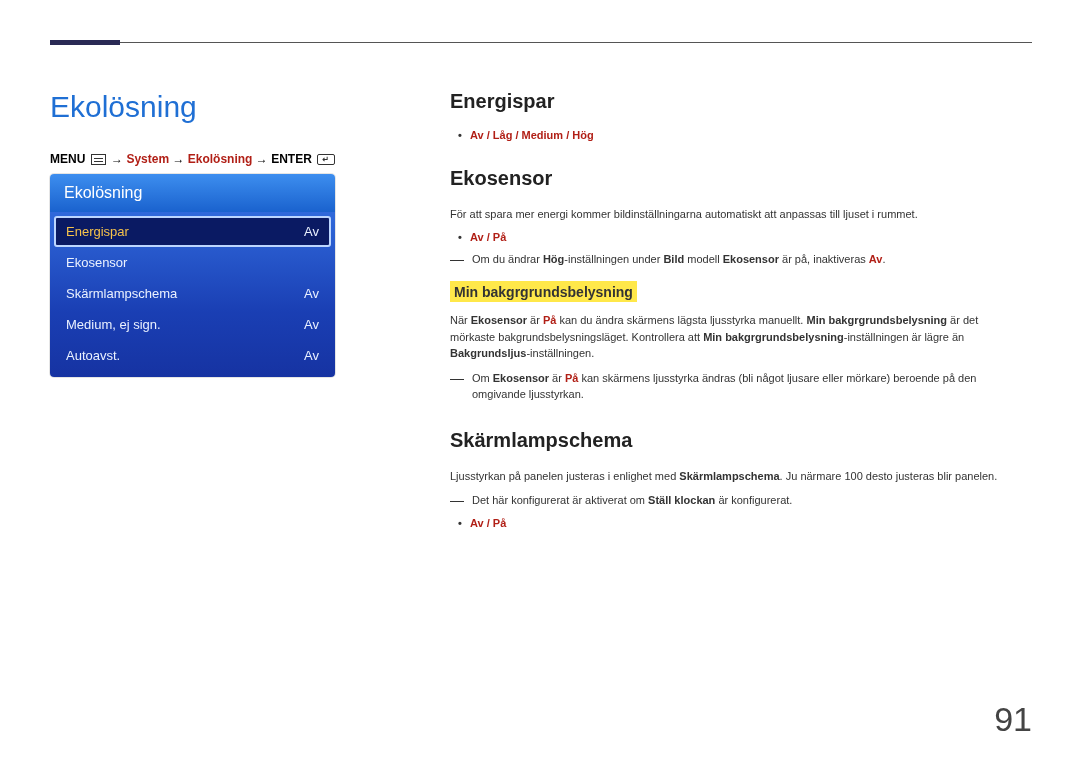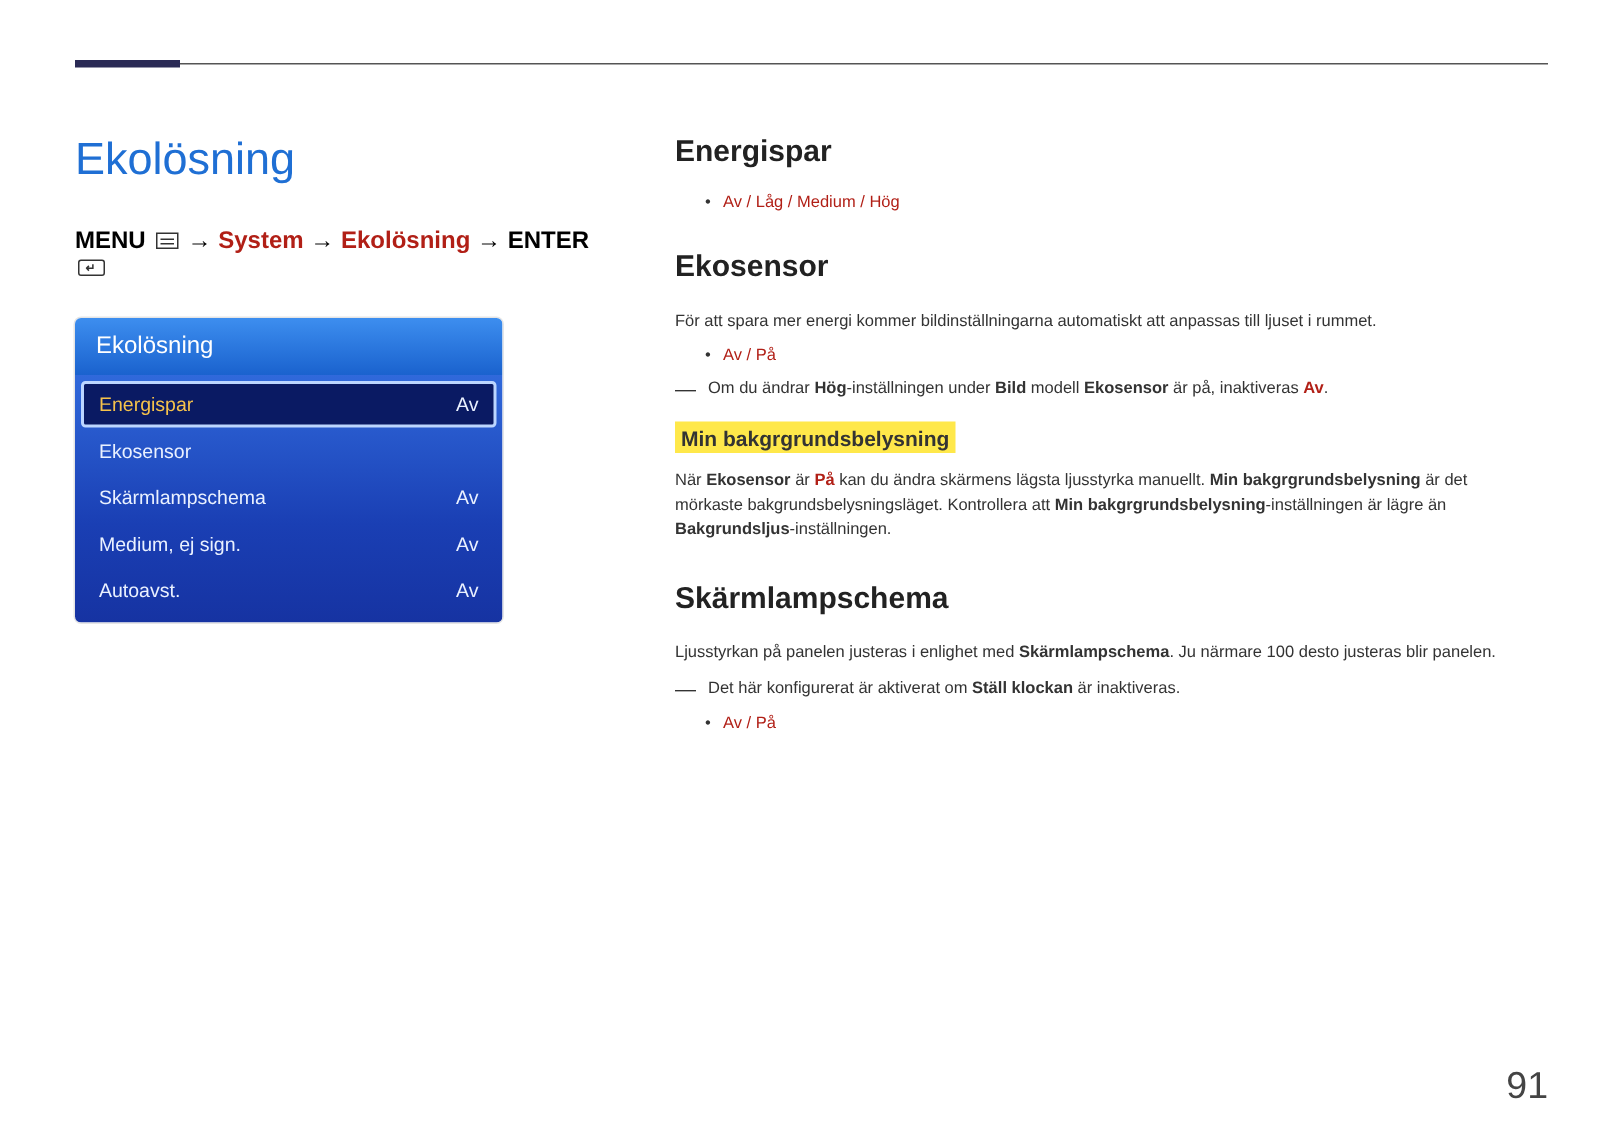--- a/index.html
+++ b/index.html
@@ -41,24 +41,24 @@
     flex: 1;
     padding-left: 40px;
   }
   .page-title {
     color: #1f6fd4;
     font-size: 30px;
     font-weight: 400;
     margin-bottom: 28px;
   }
   .breadcrumb {
-    font-size: 16px;
+    font-size: 12px;
     font-weight: bold;
     color: #000;
-    margin-bottom: 24px;
+    margin-bottom: 8px;
   }
   .breadcrumb .arrow { font-weight: normal; }
   .breadcrumb .red { color: #b11f16; }
   .menu-icon {
     display: inline-block;
     width: 15px; height: 11px;
     border: 1px solid #333;
     position: relative;
     vertical-align: middle;
     margin: 0 2px;
@@ -146,22 +146,22 @@
   .section { margin-bottom: 26px; }
   .section p.body {
     font-size: 11px;
     color: #333;
     line-height: 1.5;
     margin-bottom: 8px;
   }
   .section .options {
     font-size: 11px;
     color: #b11f16;
-    font-weight: normal;
-    margin: 8px 0 8px 32px;
+    font-weight: bold;
+    margin: 8px 0 8px 20px;
     position: relative;
   }
   .section .options::before {
     content:"•";
     position:absolute;
     left:-12px;
     color:#333;
   }
   .section .note {
     font-size: 11px;
@@ -191,21 +191,21 @@
     font-size: 14px;
     font-weight: 600;
     padding: 3px 4px 2px 4px;
     margin: 8px 0 10px 0;
   }
 
   .page-number {
     position: absolute;
     right: 48px;
     bottom: 24px;
-    font-size: 25px;
+    font-size: 34px;
     color: #444;
     font-weight: 300;
   }
 </style>
 </head>
 <body>
 
 <div class="page-rule"></div>
 <div class="page-rule-accent"></div>
 
@@ -265,29 +265,32 @@
       <p class="body">För att spara mer energi kommer bildinställningarna automatiskt att anpassas till ljuset i rummet.</p>
       <p class="options">Av / På</p>
       <p class="note">
         <span>Om du ändrar </span><span class="b">Hög</span><span>-inställningen under </span><span class="b">Bild</span><span> modell </span><span class="b">Ekosensor</span><span> är på, inaktiveras </span><span class="rb">Av</span><span>.</span>
       </p>
 
       <h3 class="hi">Min bakgrgrundsbelysning</h3>
       <p class="body">
         <span>När </span><span class="b">Ekosensor</span><span> är </span><span class="rb">På</span><span> kan du ändra skärmens lägsta ljusstyrka manuellt. </span><span class="b">Min bakgrgrundsbelysning</span><span> är det mörkaste bakgrundsbelysningsläget. Kontrollera att </span><span class="b">Min bakgrgrundsbelysning</span><span>-inställningen är lägre än </span><span class="b">Bakgrundsljus</span><span>-inställningen.</span>
       </p>
+      <p class="note">
+        <span>Om </span><span class="b">Ekosensor</span><span> är </span><span class="rb">På</span><span> kan skärmens ljusstyrka ändras (bli något ljusare eller mörkare) beroende på den omgivande ljusstyrkan.</span>
+      </p>
     </div>
 
     <div class="section">
       <h2>Skärmlampschema</h2>
       <p class="body">
         <span>Ljusstyrkan på panelen justeras i enlighet med </span><span class="b">Skärmlampschema</span><span>. Ju närmare 100 desto justeras blir panelen.</span>
       </p>
       <p class="note">
-        <span>Det här konfigurerat är aktiverat om </span><span class="b">Ställ klockan</span><span> är inaktiveras.</span>
+        <span>Det här konfigurerat är aktiverat om </span><span class="b">Ställ klockan</span><span> är konfigurerat.</span>
       </p>
       <p class="options">Av / På</p>
     </div>
 
   </div>
 </div>
 
 <div class="page-number">91</div>
 
 </body></html>

